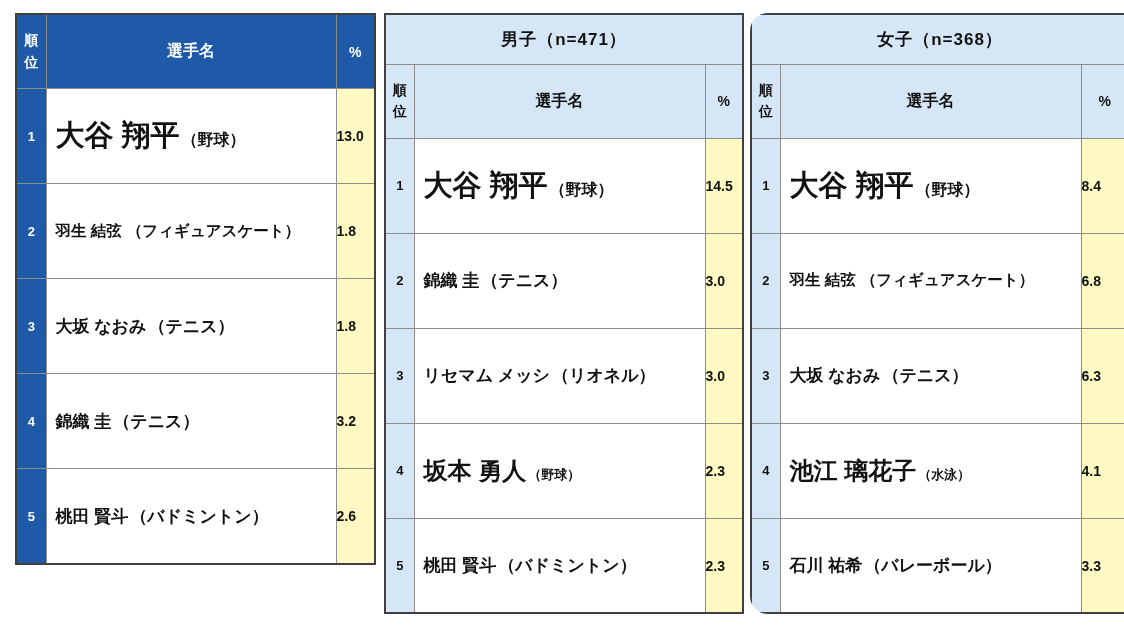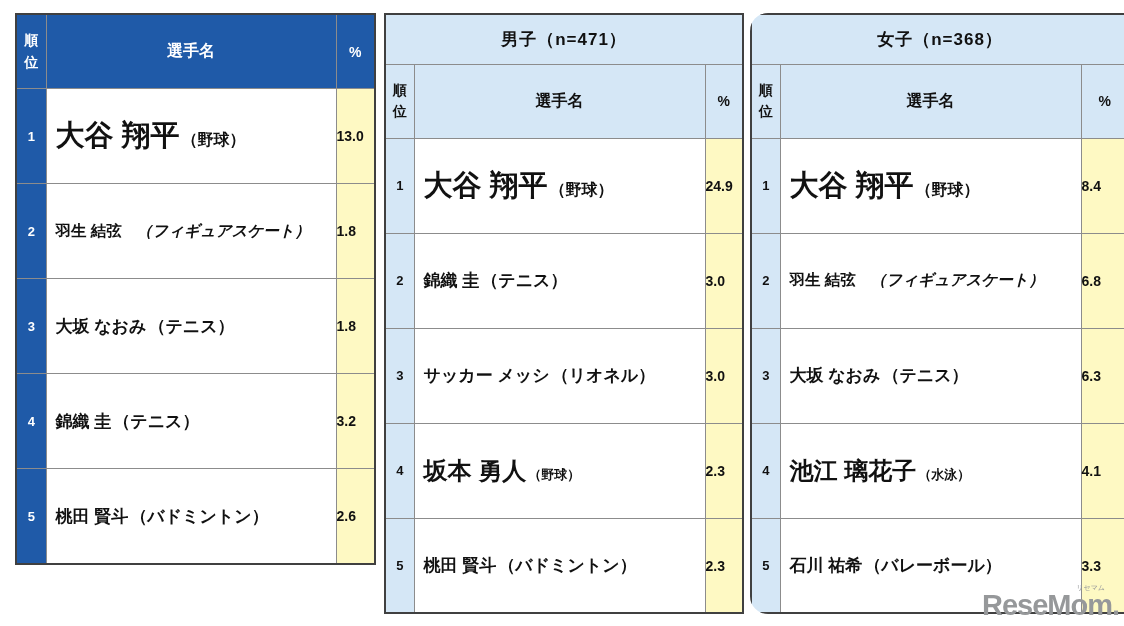--- a/index.html
+++ b/index.html
@@ -37,21 +37,21 @@
   #sec2 .pct-cell { padding-right: 9px; }
 
   .nm, .sp { font-weight: bold; color: #111111; }
   .sp { margin-left: 2px; }
   .name-cell[data-size="xl"]  .nm { font-size: 29px; }
   .name-cell[data-size="xl"]  .sp { font-size: 16px; }
   .name-cell[data-size="md"]  .nm, .name-cell[data-size="md"]  .sp { font-size: 17px; }
   .name-cell[data-size="mdxs"] .nm { font-size: 24px; }
   .name-cell[data-size="mdxs"] .sp { font-size: 13px; }
   .name-cell[data-size="sm"]  .nm, .name-cell[data-size="sm"]  .sp { font-size: 15.5px; }
-  .name-cell[data-size="sm"]  .sp { margin-left: 15px; font-style: italic; }
+  .name-cell[data-size="sm"]  .sp { margin-left: 5px; }
 
   .watermark { position: absolute; right: 5px; bottom: 6px; color: #96989A; font-weight: bold;
                font-size: 29px; line-height: 1; letter-spacing: -1px; z-index: 5; }
   .wm-ruby { position: absolute; top: -7px; right: 14px; font-size: 7px; font-weight: normal;
              letter-spacing: 0; color: #96989A; }
 </style>
 </head>
 <body>
 
 <div class="stage">
@@ -110,30 +110,30 @@
         <th class="group-cell" colspan="3">男子（n=471）</th>
       </tr>
       <tr class="sub-row">
         <th class="rank-col">順位</th>
         <th class="name-head">選手名</th>
         <th class="pct-head">%</th>
       </tr>
       <tr class="data-row">
         <td class="rank-cell">1</td>
         <td class="name-cell" data-size="xl"><span class="nm">大谷 翔平</span><span class="sp">（野球）</span></td>
-        <td class="pct-cell">24.9</td>
+        <td class="pct-cell">14.5</td>
       </tr>
       <tr class="data-row">
         <td class="rank-cell">2</td>
         <td class="name-cell" data-size="md"><span class="nm">錦織 圭</span><span class="sp">（テニス）</span></td>
         <td class="pct-cell">3.0</td>
       </tr>
       <tr class="data-row">
         <td class="rank-cell">3</td>
-        <td class="name-cell" data-size="md"><span class="nm">サッカー メッシ</span><span class="sp">（リオネル）</span></td>
+        <td class="name-cell" data-size="md"><span class="nm">リセマム メッシ</span><span class="sp">（リオネル）</span></td>
         <td class="pct-cell">3.0</td>
       </tr>
       <tr class="data-row">
         <td class="rank-cell">4</td>
         <td class="name-cell" data-size="mdxs"><span class="nm">坂本 勇人</span><span class="sp">（野球）</span></td>
         <td class="pct-cell">2.3</td>
       </tr>
       <tr class="data-row">
         <td class="rank-cell">5</td>
         <td class="name-cell" data-size="md"><span class="nm">桃田 賢斗</span><span class="sp">（バドミントン）</span></td>
@@ -181,17 +181,14 @@
       </tr>
       <tr class="data-row">
         <td class="rank-cell">5</td>
         <td class="name-cell" data-size="md"><span class="nm">石川 祐希</span><span class="sp">（バレーボール）</span></td>
         <td class="pct-cell">3.3</td>
       </tr>
     </tbody>
       </table>
   </div>
 
-  <div class="watermark">
-    <span class="wm-ruby">リセマム</span><span class="wm-text">ReseMom</span><span class="wm-suffix">.</span>
-  </div>
 
 </div>
 
 </body></html>

